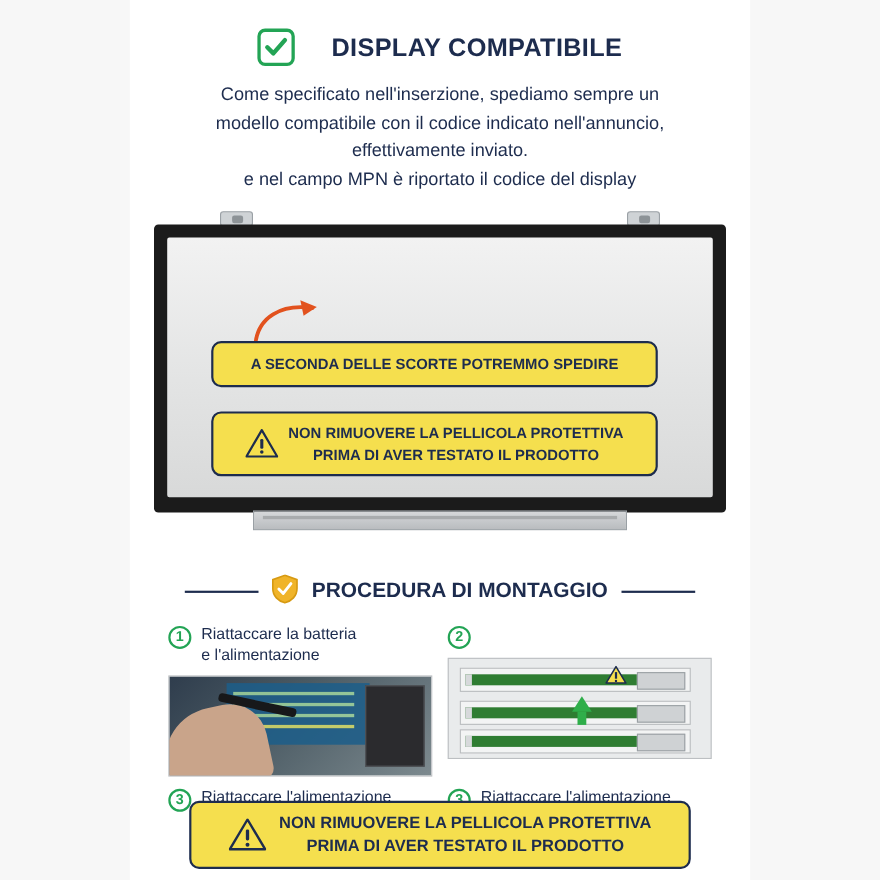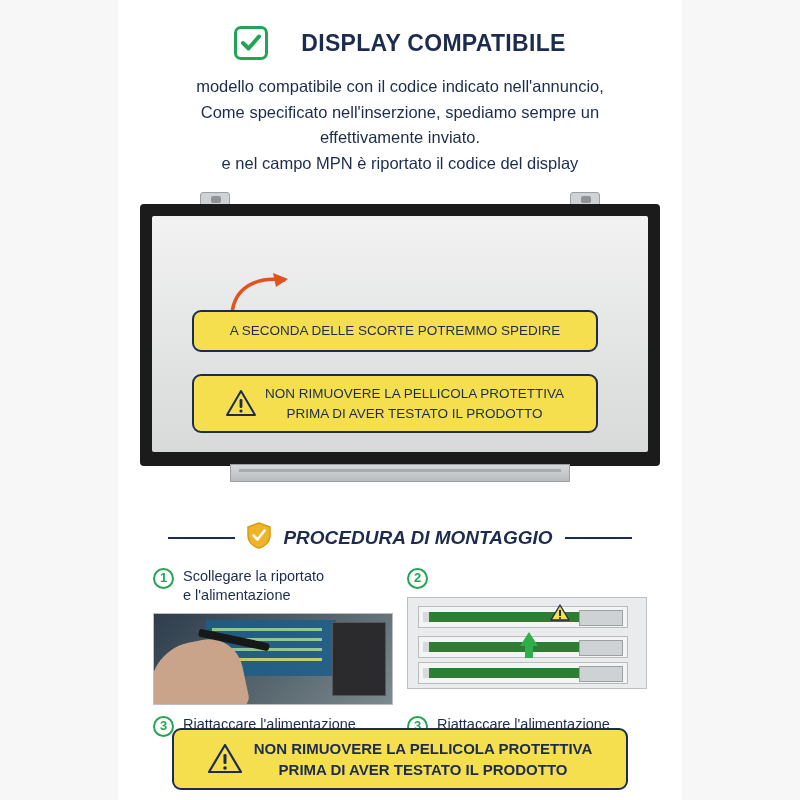--- a/index.html
+++ b/index.html
@@ -145,21 +145,21 @@
   .callout {
     position: absolute;
     left: 52px;
     width: 406px;
     background: #f5df4e;
     border: 2px solid #1d2c4e;
     border-radius: 9px;
     box-sizing: border-box;
     text-align: center;
     color: #1d2c4e;
-    font-weight: normal;
+    font-weight: bold;
     font-size: 13.5px;
     line-height: 1.45;
     padding: 9px 8px;
   }
   .callout.one { top: 118px; }
   .callout.two {
     top: 182px;
     display: flex;
     align-items: center;
     gap: 9px;
@@ -170,21 +170,20 @@
 
   .warn-tri { flex: 0 0 auto; }
 
   
   .section-head {
     display: flex;
     align-items: center;
     gap: 12px;
     margin-top: 20px;
     padding: 0 50px;
-    font-style: italic;
   }
   .rule {
     flex: 1 1 auto;
     height: 2px;
     background: #1d2c4e;
   }
   .section-title {
     font-size: 19px;
     font-weight: bold;
     color: #1d2c4e;
@@ -385,22 +384,22 @@
     <div class="header">
       <span class="check-badge">
         <svg width="22" height="22" viewBox="0 0 22 22" aria-hidden="true">
           <path d="M3 11 L8.5 16.5 L19 4.5" fill="none" stroke="#23a455" stroke-width="4" stroke-linecap="round" stroke-linejoin="round"></path>
         </svg>
       </span>
       <span class="header-title">DISPLAY COMPATIBILE</span>
     </div>
 
     <div class="intro">
+      <div>Come specificato nell'inserzione, spediamo sempre un</div>
       <div>modello compatibile con il codice indicato nell'annuncio,</div>
-      <div>Come specificato nell'inserzione, spediamo sempre un</div>
       <div>effettivamente inviato.</div>
       <div>e nel campo MPN è riportato il codice del display</div>
     </div>
 
     <div class="screen-wrap">
       <div class="bracket left"></div>
       <div class="bracket right"></div>
 
       <div class="panel-outer">
         <div class="panel-inner"></div>
@@ -439,21 +438,21 @@
       </span>
       <span class="section-title">PROCEDURA DI MONTAGGIO</span>
       <span class="rule"></span>
     </div>
 
     <div class="steps">
       <div class="step-col">
         <div class="step-line">
           <span class="num">1</span>
           <span>
-            <span>Scollegare la riportato</span><br>
+            <span>Riattaccare la batteria</span><br>
             <span>e l'alimentazione</span>
           </span>
         </div>
         <div class="photo left-photo">
           <div class="board"></div>
           <div class="battery"></div>
           <div class="hand"></div>
           <div class="tool"></div>
           <svg class="white-arrow" width="40" height="20" viewBox="0 0 40 20" aria-hidden="true">
             <path d="M0 6 H24 V0 L40 10 L24 20 V14 H0 Z" fill="#ffffff"></path>

